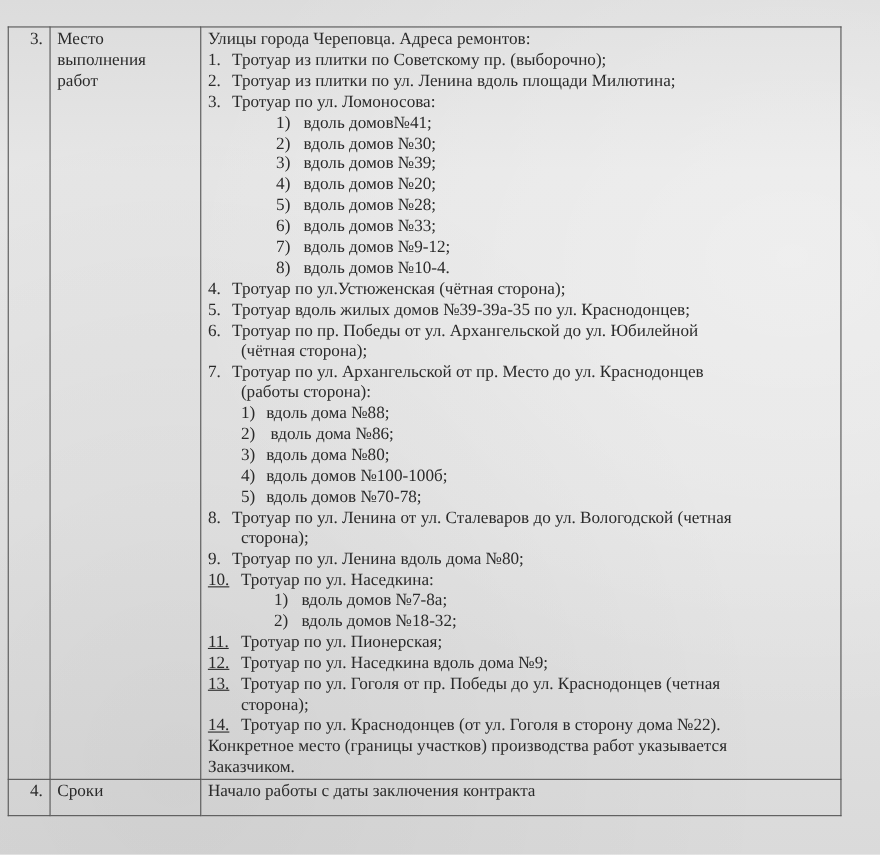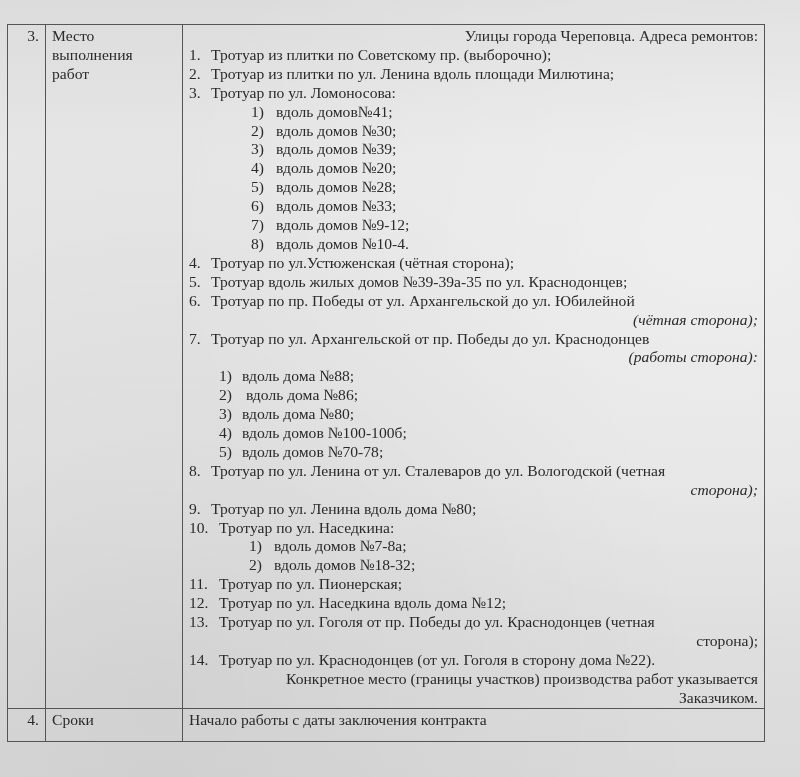--- a/index.html
+++ b/index.html
@@ -23,25 +23,25 @@
     font-size:15.6px; line-height:18.9px;
   }
   table.doc td {
     border:1.3px solid #555;
     vertical-align:top;
     padding:2px 6px 0 6px;
   }
   td.num { width:25px; text-align:right; padding-right:5px; }
   td.label { width:124px; }
   td.content { padding-left:8px; }
-  .line { white-space:nowrap;text-align:right; }
+  .line { white-space:nowrap; }
   .item { display:flex; }
   .item .n { width:22px; flex:none; }
-  .item.two .n { width:30px; }
-  .cont { padding-left:22px;font-style:italic; }
+  .item.two .n { width:30px;text-decoration:underline; }
+  .cont { padding-left:22px; }
   .cont2 { padding-left:30px; }
   .sub { display:flex; padding-left:50px; }
   .sub .n { width:25px; flex:none; }
   .sub.deep { padding-left:62px; }
   .sub.mid  { padding-left:30px; }
   .sub.mid .n { width:23px; }
   .sub.t10 { padding-left:60px; }
   tr.next td { height:30px; }
 </style>
 </head>
@@ -113,21 +113,21 @@
               <span class="n">5.</span>
               <span class="line">Тротуар вдоль жилых домов №39-39а-35 по ул. Краснодонцев;</span>
             </div>
       <div class="item">
               <span class="n">6.</span>
               <span class="line">Тротуар по пр. Победы от ул. Архангельской до ул. Юбилейной</span>
             </div>
       <div class="cont line" style="padding-left:30px">(чётная сторона);</div>
       <div class="item">
               <span class="n">7.</span>
-              <span class="line">Тротуар по ул. Архангельской от пр. Победы до ул. Краснодонцев</span>
+              <span class="line">Тротуар по ул. Архангельской от пр. Место до ул. Краснодонцев</span>
             </div>
       <div class="cont line" style="padding-left:30px">(работы сторона):</div>
       <div class="sub mid">
               <span class="n">1)</span>
               <span class="line">вдоль дома №88;</span>
             </div>
       <div class="sub mid">
               <span class="n">2)</span>
               <span class="line" style="white-space:pre"> вдоль дома №86;</span>
             </div>
@@ -164,21 +164,21 @@
       <div class="sub t10">
               <span class="n">2)</span>
               <span class="line">вдоль домов №18-32;</span>
             </div>
       <div class="item two">
               <span class="n">11.</span>
               <span class="line">Тротуар по ул. Пионерская;</span>
             </div>
       <div class="item two">
               <span class="n">12.</span>
-              <span class="line">Тротуар по ул. Наседкина вдоль дома №12;</span>
+              <span class="line">Тротуар по ул. Наседкина вдоль дома №9;</span>
             </div>
       <div class="item two">
               <span class="n">13.</span>
               <span class="line">Тротуар по ул. Гоголя от пр. Победы до ул. Краснодонцев (четная</span>
             </div>
       <div class="cont2 line">сторона);</div>
       <div class="item two">
               <span class="n">14.</span>
               <span class="line">Тротуар по ул. Краснодонцев (от ул. Гоголя в сторону дома №22).</span>
             </div>

